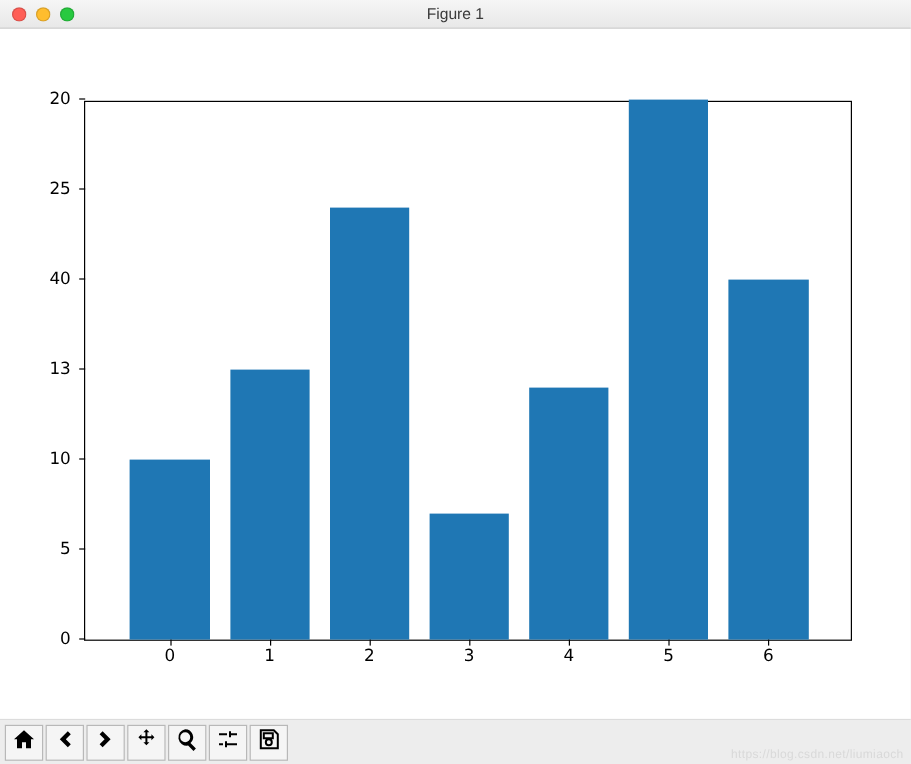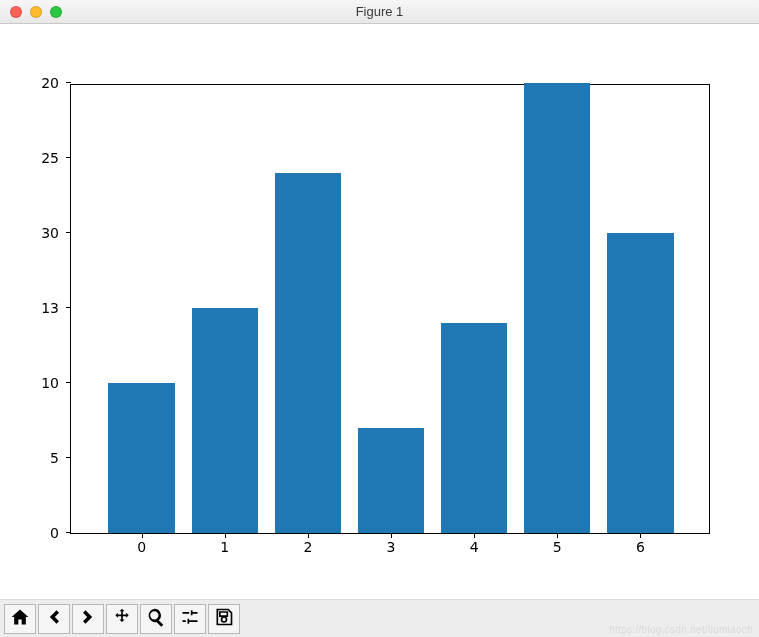--- a/index.html
+++ b/index.html
@@ -155,21 +155,21 @@
       <div class="xtick" style="left: 569.351px;">6</div>
       <div class="xtick-line" style="left: 569.351px;"></div>
       <div class="ytick" style="bottom: 0px;">0</div>
       <div class="ytick-line" style="bottom: 0px;"></div>
       <div class="ytick" style="bottom: 75px;">5</div>
       <div class="ytick-line" style="bottom: 75px;"></div>
       <div class="ytick" style="bottom: 150px; text-align: right;">10</div>
       <div class="ytick-line" style="bottom: 150px;"></div>
       <div class="ytick" style="bottom: 225px;">13</div>
       <div class="ytick-line" style="bottom: 225px;"></div>
-      <div class="ytick" style="bottom: 300px;">30</div>
+      <div class="ytick" style="bottom: 300px;">40</div>
       <div class="ytick-line" style="bottom: 300px;"></div>
       <div class="ytick" style="bottom: 375px;">25</div>
       <div class="ytick-line" style="bottom: 375px;"></div>
       <div class="ytick" style="bottom: 450px;">20</div>
       <div class="ytick-line" style="bottom: 450px;"></div>
     </div>
 </div>
 
 <div class="toolbar">
   <div class="tool-btn" title="Home">

